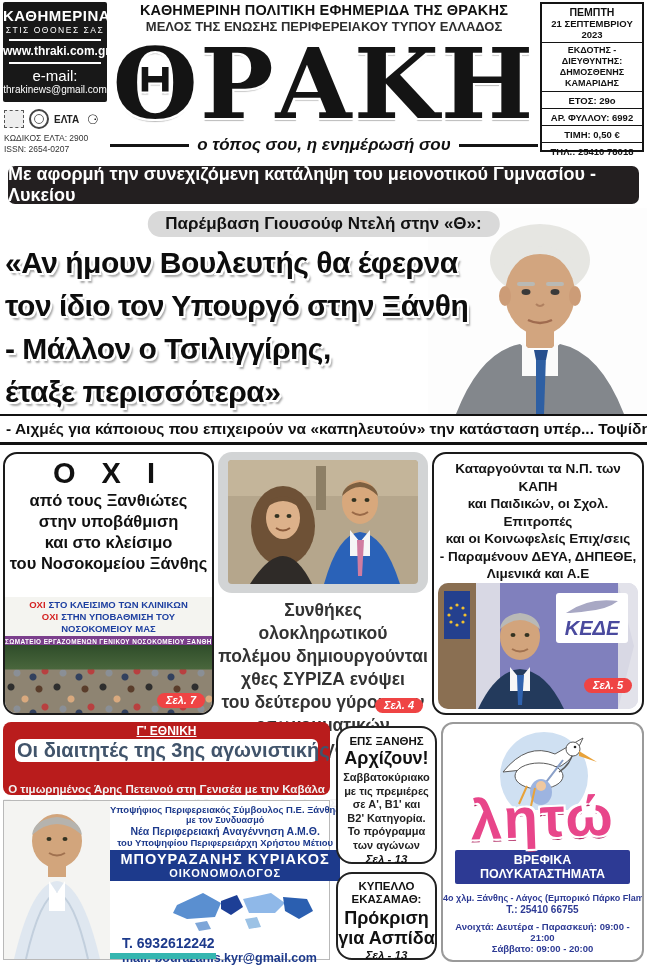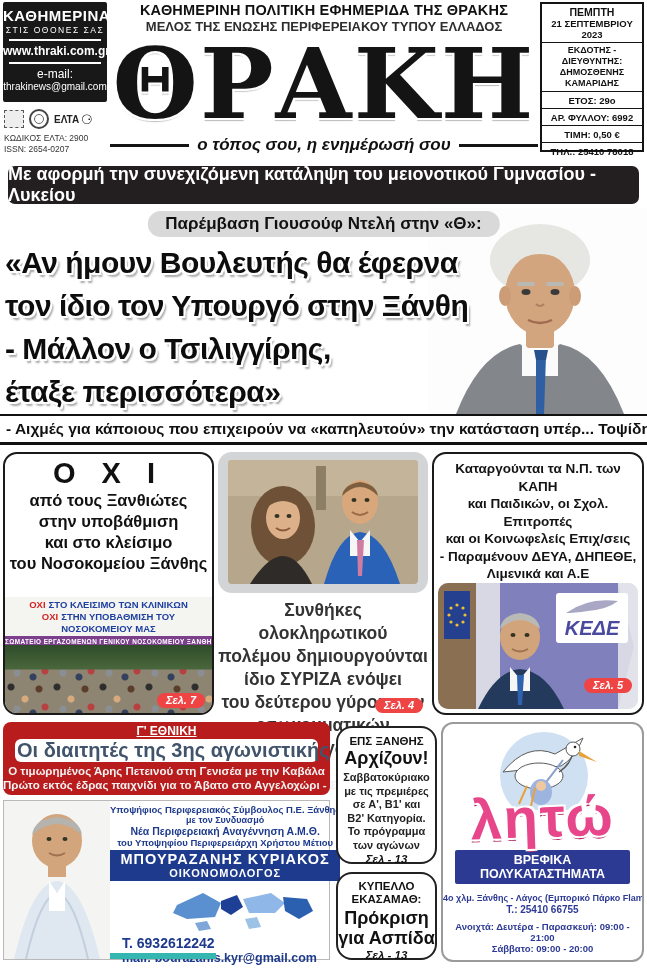--- a/index.html
+++ b/index.html
@@ -7,27 +7,27 @@
   .page { position:relative; width:647px; height:968px; background:#fff; color:#111;
           overflow:hidden; margin:0 auto; }
 
   
   .hdr-left-box { position:absolute; left:3px; top:2px; width:104px; height:100px;
     background:#181818; color:#fff; text-align:center; border-radius:2px; padding-top:5px; }
   .hlb-l1 { font-weight:bold; font-size:15px; letter-spacing:.5px; }
   .hlb-l2 { font-size:8.5px; letter-spacing:1.5px; margin-top:1px; }
   .hlb-sep { border-top:2px solid #fff; margin:4px 6px 3px; }
   .hlb-web { font-weight:bold; font-size:12px; }
-  .hlb-em-label { font-size:12px; margin-top:2px; }
+  .hlb-em-label { font-size:15px; margin-top:2px; }
   .hlb-email { font-size:10px; }
   .hdr-stamps { position:absolute; left:4px; top:106px; width:104px; height:26px; display:flex; align-items:center; gap:5px; }
   .stamp1 { width:20px; height:18px; border:1px dashed #555; background:#eee; }
   .stamp2 { width:20px; height:20px; border:2px solid #444; border-radius:50%; position:relative; }
   .stamp2::after { content:""; position:absolute; inset:3px; border:1px solid #666; border-radius:50%; }
-  .elta-wrap { display:flex; align-items:center; gap:2px; }
+  .elta-wrap { display:flex; align-items:center; gap:8px; }
   .elta-txt { font-weight:bold; font-size:10px; color:#222; }
   .elta-horse { font-size:13px; line-height:1; }
   .hdr-codes { position:absolute; left:4px; top:133px; font-size:8.5px; color:#333; line-height:11px; }
 
   .hdr-center { position:absolute; left:110px; top:2px; width:428px; text-align:center; }
   .hc-sub1 { font-weight:bold; font-size:14.5px; letter-spacing:.2px; }
   .hc-sub2 { font-weight:bold; font-size:13px; color:#2e2e2e; margin-top:1px; }
   .hc-masthead { font-family:"DejaVu Serif", serif; font-weight:bold; font-size:98px; line-height:100px;
     letter-spacing:2px; color:#141414;
     text-shadow:-2px -2px 0 #fff, 2px -2px 0 #fff, -2px 2px 0 #fff, 2px 2px 0 #fff, 0 3px 1px #bbb; }
@@ -102,21 +102,21 @@
   .c3-hl { font-weight:bold; font-size:13.5px; line-height:17.5px; color:#141414; }
   .c3-sub { margin-top:3px; }
   .c3-sl { font-size:12px; line-height:15px; color:#8a8a8a; font-weight:bold; }
   .c3-photo { position:absolute; left:4px; right:4px; bottom:4px; height:126px; border-radius:10px; overflow:hidden; }
   .c3-badge { position:absolute; right:6px; bottom:16px; z-index:2; }
 
   
   .sports-box { position:absolute; left:3px; top:722px; width:327px; height:73px;
     background:#b91c1c; border-radius:8px; text-align:center; color:#fff; padding-top:2px; }
   .sb-label { font-weight:bold; font-size:12px; text-decoration:underline; }
-  .sb-titlebox { background:#fff; border-radius:6px; margin:1px 12px 2px; padding:0 2px; }
+  .sb-titlebox { background:#fff; border-radius:6px; margin:1px 12px 20px; padding:0 2px; }
   .sb-title { font-weight:bold; font-size:20px; color:#41546b; white-space:nowrap; }
   .sb-sub { font-size:11.5px; line-height:14px; font-weight:bold; color:#f2f2f2; white-space:nowrap; }
 
   .cand-ad { position:absolute; left:3px; top:800px; width:327px; height:160px;
     border:1px solid #b9b9b9; display:flex; background:#fff; }
   .cand-photo { width:106px; height:100%; position:relative; background:#fdfdfd; }
   .cand-right { flex:1; position:relative; text-align:center; color:#1d3a8c; }
   .cr-l1 { font-weight:bold; font-size:9.5px; margin-top:3px; white-space:nowrap; }
   .cr-l2 { font-weight:bold; font-size:9px; }
   .cr-l3 { font-weight:bold; font-size:10.5px; }
@@ -291,21 +291,21 @@
           <path d="M124,52 Q132,58 140,52" stroke="#9a6a48" stroke-width="2" fill="none"></path>
           <path d="M96,124 Q110,74 132,72 Q156,74 172,124 Z" fill="#2a62b8"></path>
           <path d="M122,70 L132,82 L142,70 L142,96 L122,96 Z" fill="#f6f6f6"></path>
           <polygon points="129,80 136,80 134,116 130,116" fill="#d07ca0"></polygon>
         </svg>
       </div>
     </div>
     <div class="c2-text">
       <div class="c2-line">Συνθήκες ολοκληρωτικού</div>
       <div class="c2-line">πολέμου δημιουργούνται</div>
-      <div class="c2-line">ίδιο ΣΥΡΙΖΑ ενόψει</div>
+      <div class="c2-line">χθες ΣΥΡΙΖΑ ενόψει</div>
       <div class="c2-line">του δεύτερου γύρου των</div>
       <div class="c2-line">εσωκομματικών εκλογών</div>
     </div>
     <span class="badge c2-badge">Σελ. 4</span>
   </div>
 
   <div class="col-box col3">
     <div class="c3-head">
       <div class="c3-hl">Καταργούνται τα Ν.Π. των ΚΑΠΗ</div>
       <div class="c3-hl">και Παιδικών, οι Σχολ. Επιτροπές</div>

